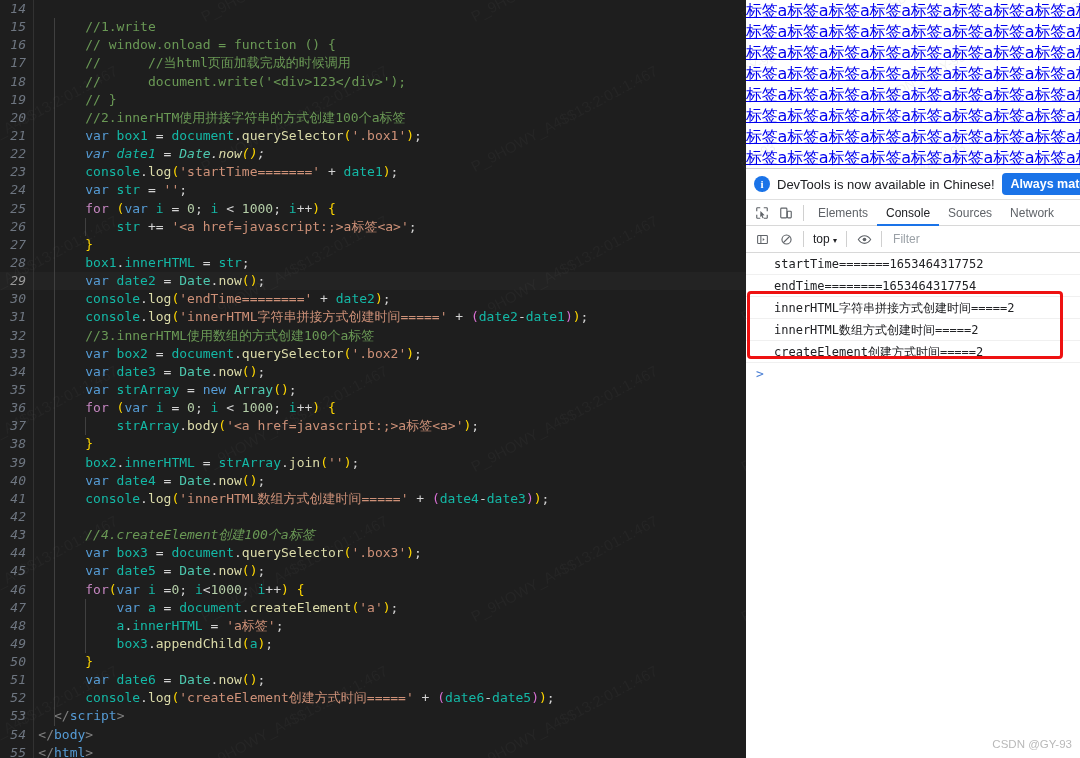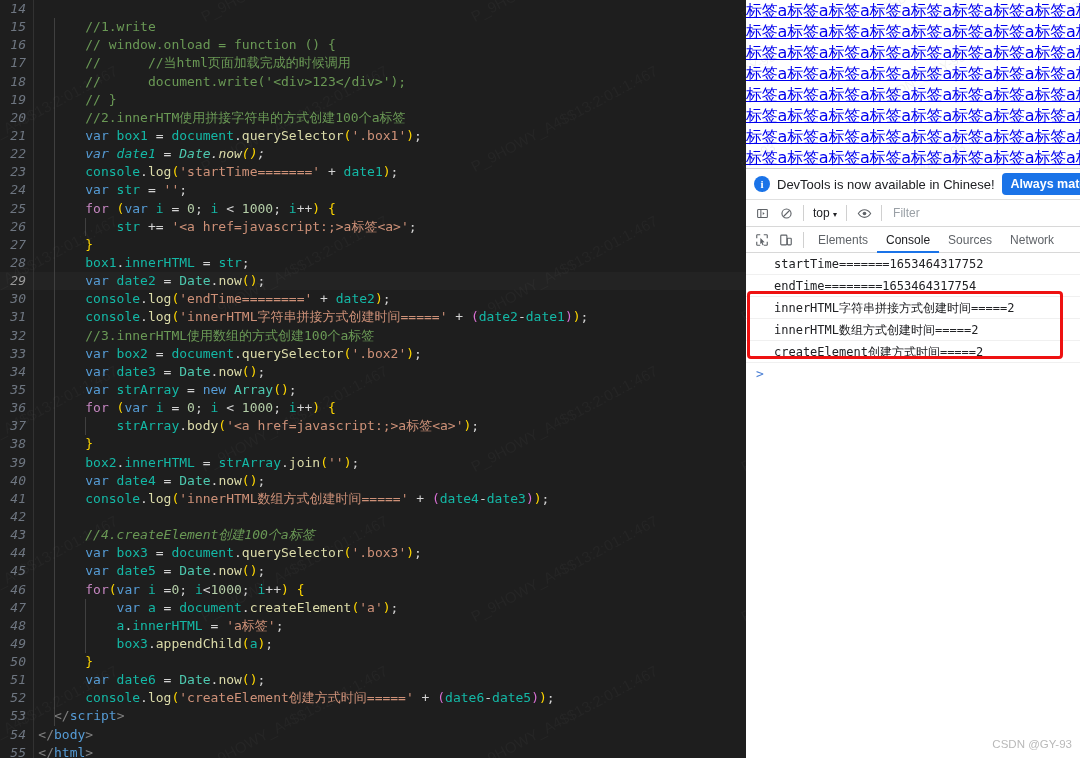--- a/index.html
+++ b/index.html
@@ -406,20 +406,40 @@
     </div>
 
     <div id="devtools">
 
       <div id="dt-banner">
         <div class="info-badge">i</div>
         <div id="dt-banner-text">DevTools is now available in Chinese!</div>
         <button id="dt-banner-btn">Always match Ch</button>
       </div>
 
+      <div id="dt-tabbar">
+        <div class="dt-iconbtn">
+          <svg width="14" height="14" viewBox="0 0 16 16" fill="none" stroke="#5f6368" stroke-width="1.3">
+            <path d="M2 2h4M2 2v4M14 2h-4M14 2v4M2 14h4M2 14v-4M14 14h-4M14 14v-4"></path>
+            <path d="M6.2 5.6 L11 10.6 L8.6 10.9 L9.9 13.3 L8.6 13.9 L7.4 11.5 L5.9 12.7 Z" fill="#5f6368" stroke="none"></path>
+          </svg>
+        </div>
+        <div class="dt-iconbtn">
+          <svg width="14" height="14" viewBox="0 0 16 16" fill="none" stroke="#5f6368" stroke-width="1.3">
+            <rect x="2" y="2.5" width="7" height="11" rx="1"></rect>
+            <rect x="9.5" y="6" width="4.5" height="7.5" rx="0.8"></rect>
+          </svg>
+        </div>
+        <div class="vsep"></div>
+        <div class="dt-tab">Elements</div>
+        <div class="dt-tab active">Console</div>
+        <div class="dt-tab">Sources</div>
+        <div class="dt-tab">Network</div>
+      </div>
+
       <div id="dt-consolebar">
         <div class="dt-iconbtn">
           <svg width="13" height="13" viewBox="0 0 16 16" fill="none" stroke="#5f6368" stroke-width="1.3">
             <rect x="2" y="3" width="12" height="10" rx="1"></rect>
             <path d="M6 3v10"></path>
             <path d="M8.3 6.3 L10.6 8 L8.3 9.7 Z" fill="#5f6368" stroke="none"></path>
           </svg>
         </div>
         <div class="dt-iconbtn">
           <svg width="13" height="13" viewBox="0 0 16 16" fill="none" stroke="#5f6368" stroke-width="1.4">
@@ -434,40 +454,20 @@
         </div>
         <div class="vsep"></div>
         <div class="dt-iconbtn">
           <svg width="15" height="15" viewBox="0 0 18 18" fill="none" stroke="#5f6368" stroke-width="1.3">
             <path d="M1.6 9s2.9-4.6 7.4-4.6S16.4 9 16.4 9s-2.9 4.6-7.4 4.6S1.6 9 1.6 9z"></path>
             <circle cx="9" cy="9" r="2.2" fill="#5f6368" stroke="none"></circle>
           </svg>
         </div>
         <div class="vsep"></div>
         <input id="dt-filter" type="text" placeholder="Filter" style="">
-      </div>
-
-      <div id="dt-tabbar">
-        <div class="dt-iconbtn">
-          <svg width="14" height="14" viewBox="0 0 16 16" fill="none" stroke="#5f6368" stroke-width="1.3">
-            <path d="M2 2h4M2 2v4M14 2h-4M14 2v4M2 14h4M2 14v-4M14 14h-4M14 14v-4"></path>
-            <path d="M6.2 5.6 L11 10.6 L8.6 10.9 L9.9 13.3 L8.6 13.9 L7.4 11.5 L5.9 12.7 Z" fill="#5f6368" stroke="none"></path>
-          </svg>
-        </div>
-        <div class="dt-iconbtn">
-          <svg width="14" height="14" viewBox="0 0 16 16" fill="none" stroke="#5f6368" stroke-width="1.3">
-            <rect x="2" y="2.5" width="7" height="11" rx="1"></rect>
-            <rect x="9.5" y="6" width="4.5" height="7.5" rx="0.8"></rect>
-          </svg>
-        </div>
-        <div class="vsep"></div>
-        <div class="dt-tab">Elements</div>
-        <div class="dt-tab active">Console</div>
-        <div class="dt-tab">Sources</div>
-        <div class="dt-tab">Network</div>
       </div>
 
       <div id="console-body">
         <div id="log-list">
             <div class="log-row">startTime=======1653464317752</div>
             <div class="log-row">endTime========1653464317754</div>
             <div class="log-row">innerHTML字符串拼接方式创建时间=====2</div>
             <div class="log-row">innerHTML数组方式创建时间=====2</div>
             <div class="log-row">createElement创建方式时间=====2</div>
           </div>

